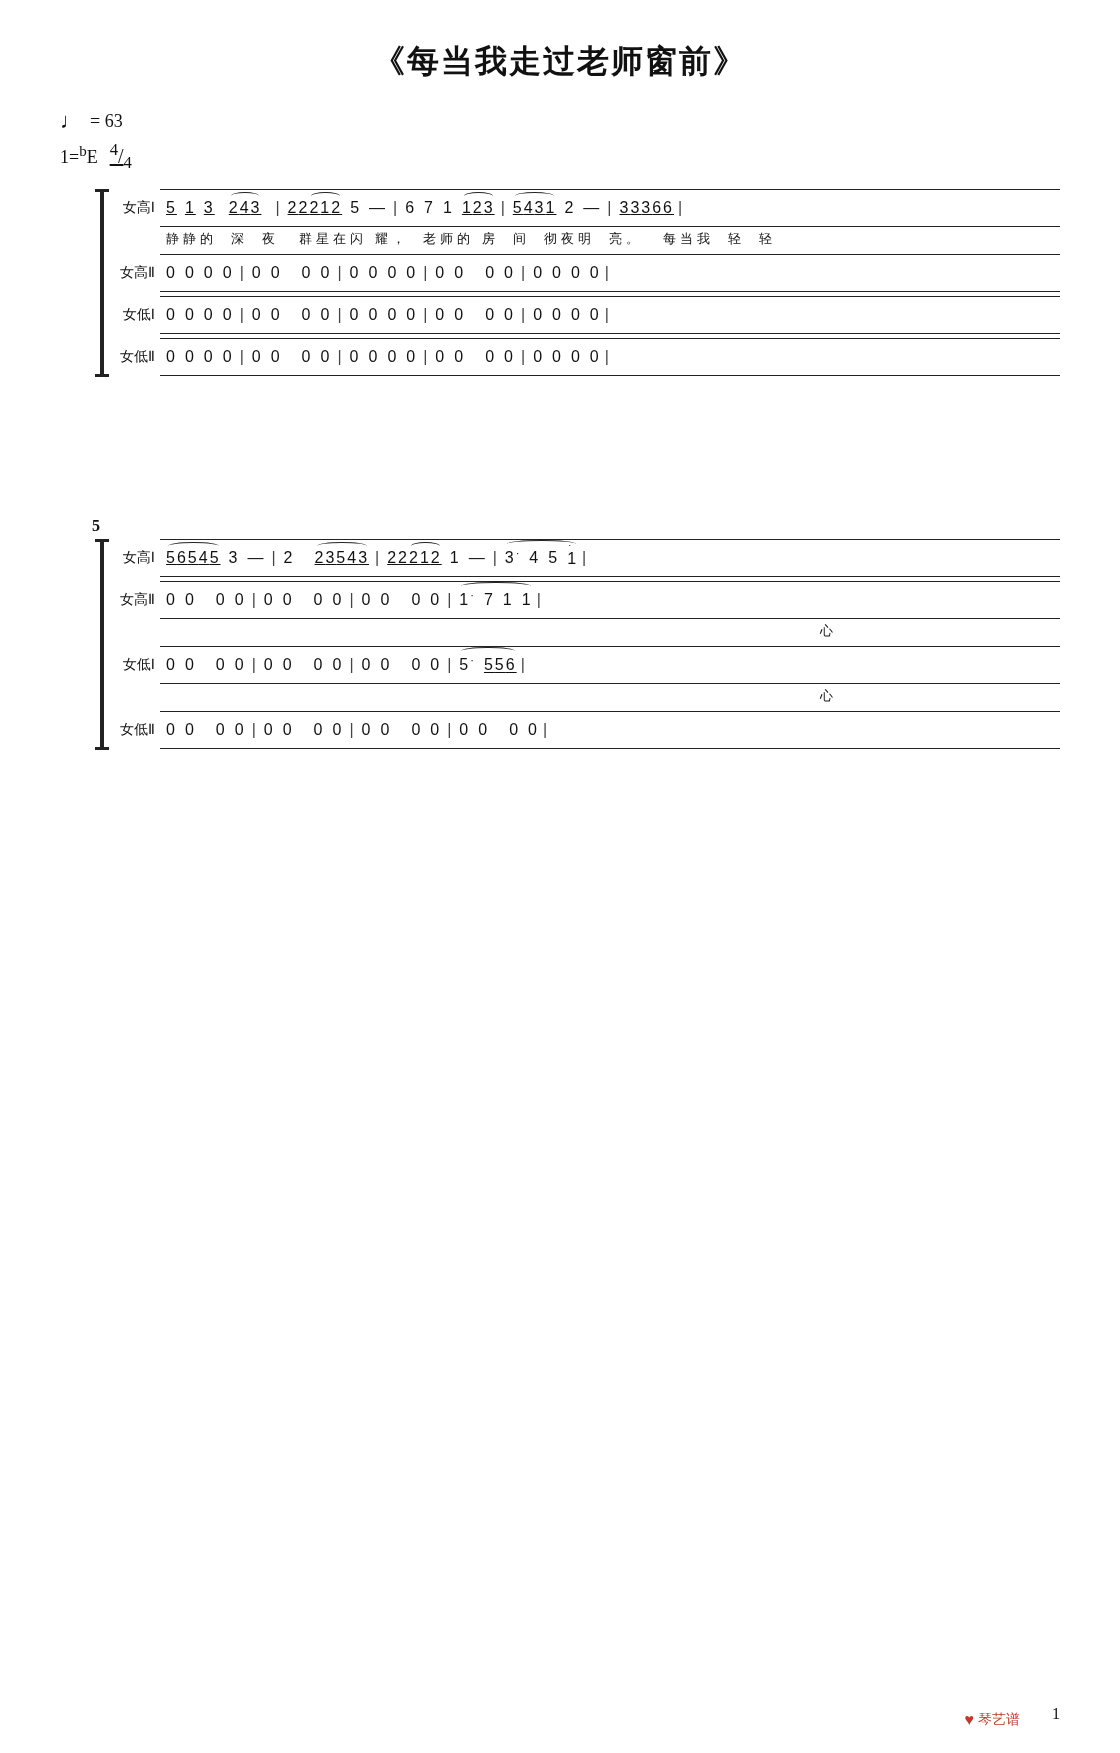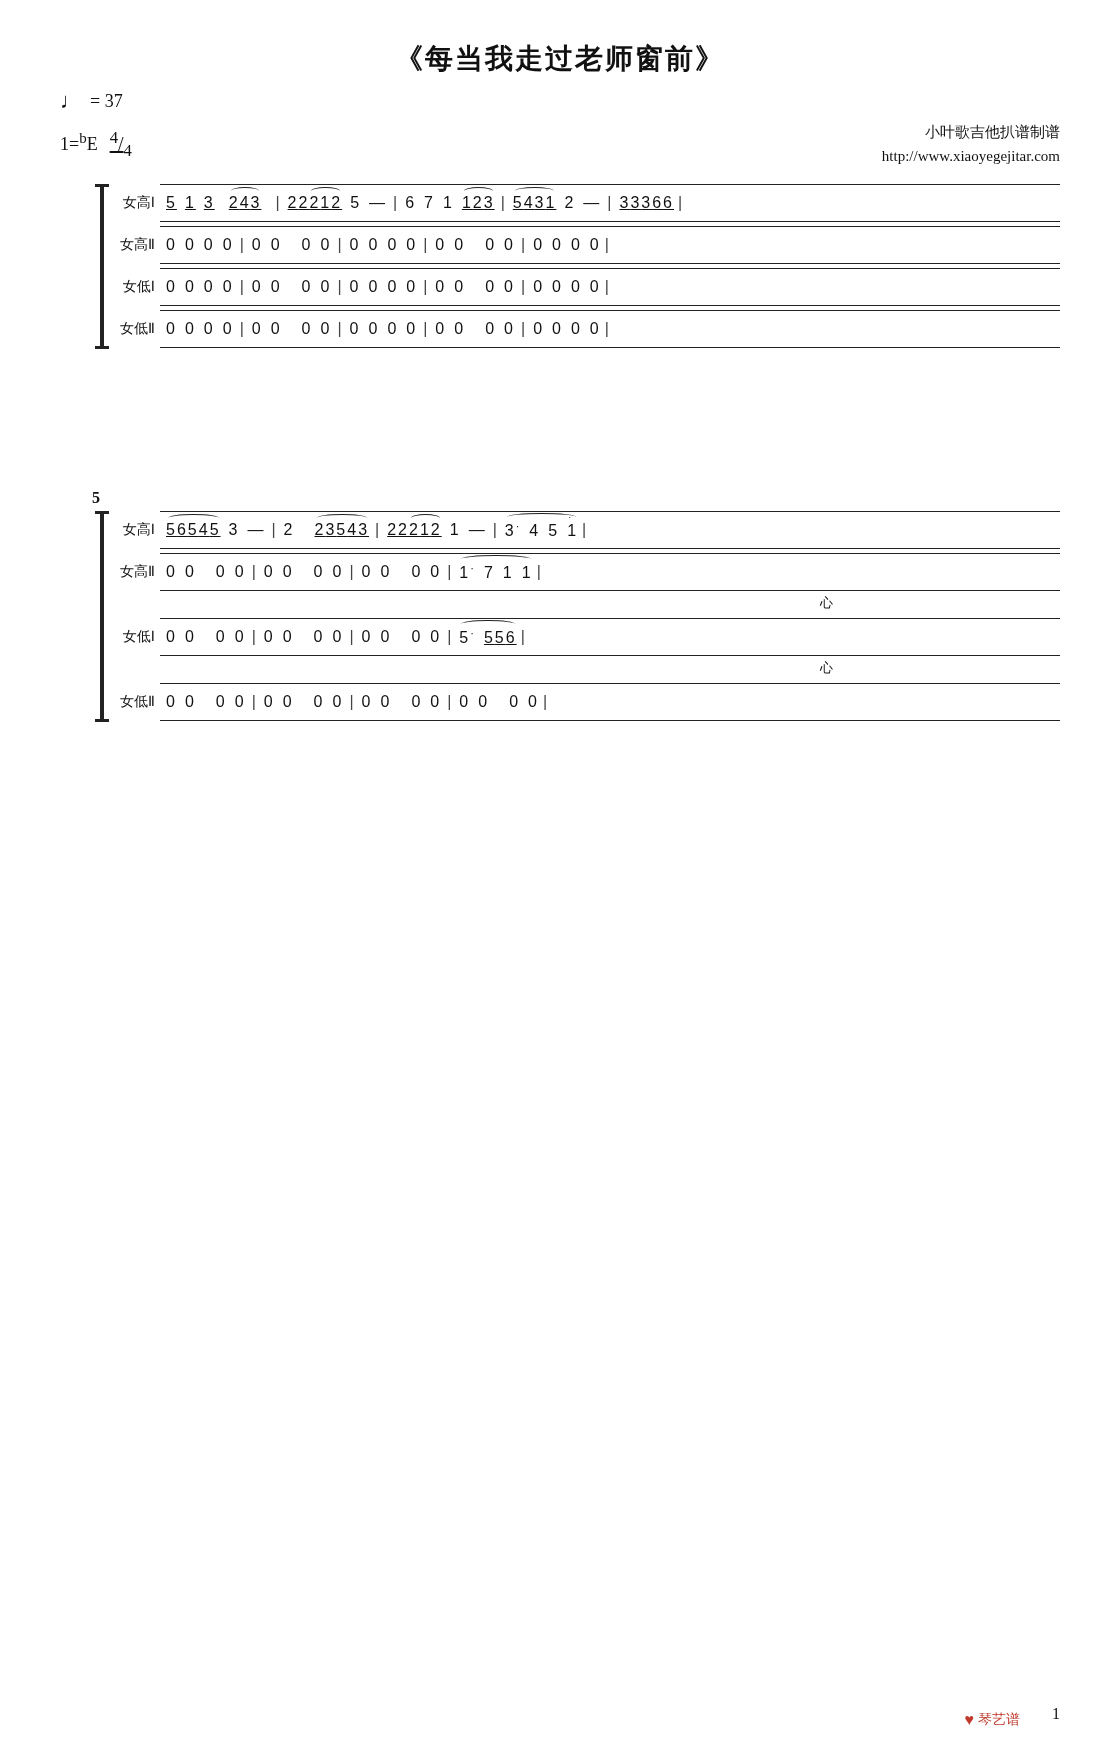--- a/index.html
+++ b/index.html
@@ -7,23 +7,23 @@
       background: #fff;
       font-family: "SimSun", "STSong", serif;
       width: 1120px;
       min-height: 1753px;
       position: relative;
       padding: 40px 60px;
       color: #111;
     }
     .page-title {
       text-align: center;
-      font-size: 28px;
+      font-size: 32px;
       font-weight: bold;
-      margin-bottom: 10px;
+      margin-bottom: 24px;
       letter-spacing: 2px;
     }
     .tempo-line {
       font-size: 18px;
       margin-bottom: 6px;
       display: flex;
       align-items: center;
       gap: 8px;
     }
     .note-symbol {
@@ -154,31 +154,27 @@
     .sp2 { display: inline-block; width: 14px; }
     .sp3 { display: inline-block; width: 20px; }
   </style>
 </head>
 <body>
 
 <div class="page-title">《每当我走过老师窗前》</div>
 
 <div class="tempo-line">
   <span class="note-symbol">♩</span>
-  <span>= 37</span>
+  <span>= 63</span>
 </div>
 
 <div class="key-time-line">
   <div style="font-size:18px; display:flex; align-items:baseline; gap:4px;">
     <span>1=<sup>b</sup>E</span>
     <span style="font-size:20px; margin-left:8px;text-decoration:underline;"><sup>4</sup>/<sub>4</sub></span>
-  </div>
-  <div class="attribution">
-    <div>小叶歌吉他扒谱制谱</div>
-    <div>http://www.xiaoyegejitar.com</div>
   </div>
 </div>
 
 <div class="score-section" style="margin-top:16px;">
   <div class="section-group">
 
     <div class="bracket-col">
       <div class="bracket-top-arm"></div>
       <div class="bracket-line"></div>
       <div class="bracket-bot-arm"></div>
@@ -231,20 +227,26 @@
 
             <span><u>3</u></span>
             <span><u>3</u></span>
             <span><u>3</u></span>
             <span><u>6</u></span>
             <span><u>6</u></span>
             <span style="margin:0 4px; color:#444;">|</span>
           </div>
         </div>
 
+        <div class="score-music-row">
+          <div class="label"></div>
+          <div class="lyrics-line">
+            静静的<span class="sp2"></span>深<span class="sp2"></span>夜<span class="sp3"></span>群星在闪<span class="sp"></span>耀，<span class="sp2"></span>老师的<span class="sp"></span>房<span class="sp2"></span>间<span class="sp2"></span>彻夜明<span class="sp2"></span>亮。<span class="sp3"></span>每当我<span class="sp2"></span>轻<span class="sp2"></span>轻
+          </div>
+        </div>
       </div>
 
       <div style="margin-top:4px;">
         <div class="score-music-row">
           <div class="label">女高Ⅱ</div>
           <div class="music-line">
             0<span class="sp"></span>0<span class="sp"></span>0<span class="sp"></span>0<span style="margin:0 6px;color:#444;">|</span>0<span class="sp"></span>0<span class="sp3"></span>0<span class="sp"></span>0<span style="margin:0 6px;color:#444;">|</span>0<span class="sp"></span>0<span class="sp"></span>0<span class="sp"></span>0<span style="margin:0 6px;color:#444;">|</span>0<span class="sp"></span>0<span class="sp3"></span>0<span class="sp"></span>0<span style="margin:0 6px;color:#444;">|</span>0<span class="sp"></span>0<span class="sp"></span>0<span class="sp"></span>0<span style="margin:0 4px;color:#444;">|</span>
           </div>
         </div>
       </div>

